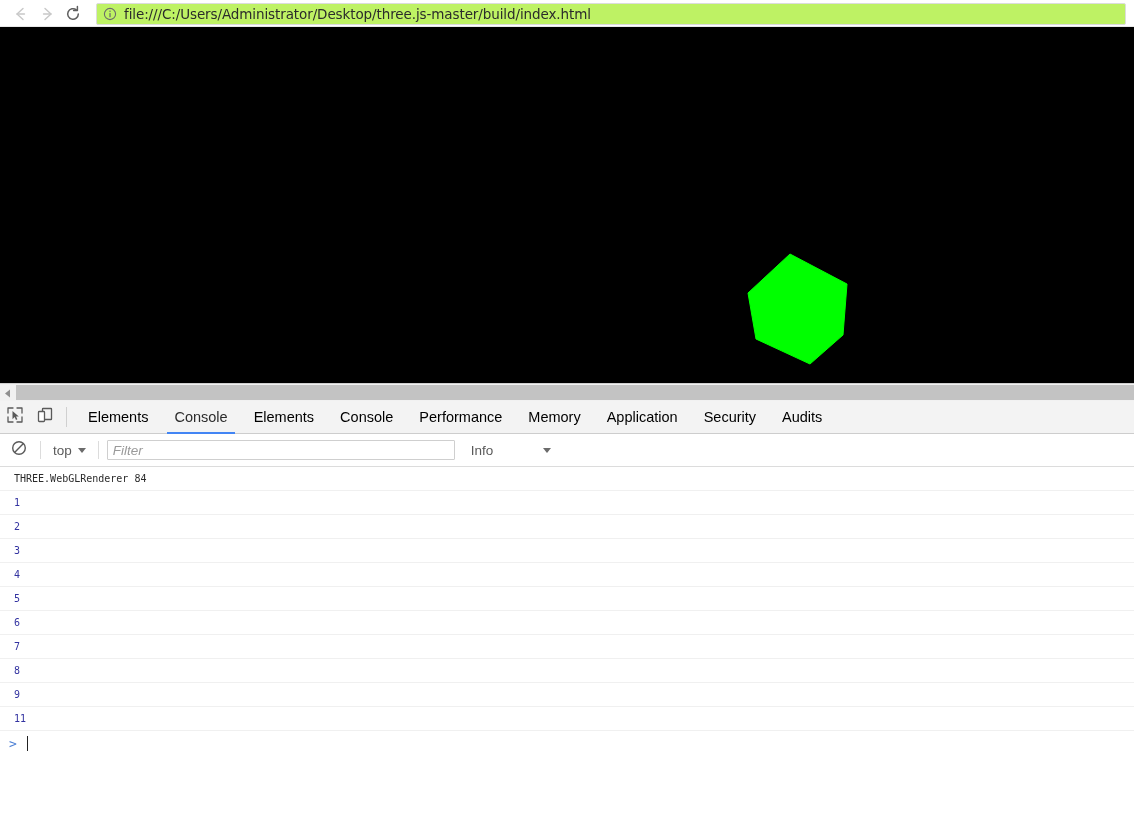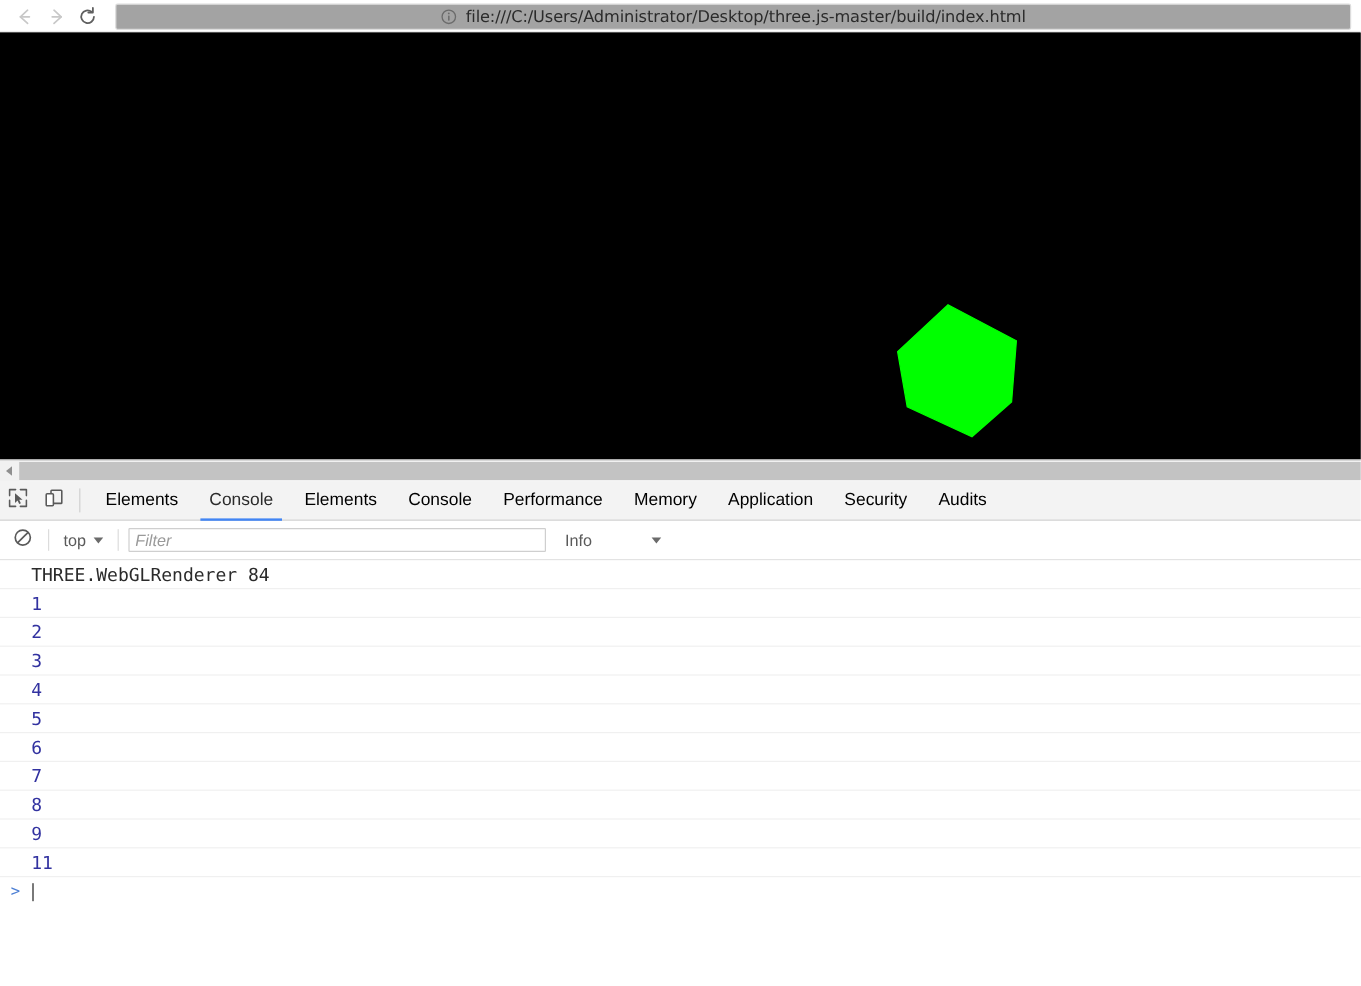--- a/index.html
+++ b/index.html
@@ -32,29 +32,28 @@
     align-items: center;
     justify-content: center;
     flex: 0 0 auto;
   }
   .nav-btn svg { display: block; }
   .omnibox {
     flex: 1 1 auto;
     height: 22px;
     margin-left: 10px;
     margin-right: 8px;
-    background: #a3a3a3;
+    background: #bef264;
     border: 1px solid #dcdcdc;
     border-radius: 2px;
     display: flex;
     align-items: center;
     padding: 0 6px;
     box-sizing: border-box;
     overflow: hidden;
-    justify-content: center;
   }
   .omnibox-info {
     flex: 0 0 auto;
     margin-right: 7px;
     display: flex;
     align-items: center;
   }
   .omnibox-url {
     font-family: "DejaVu Sans", "Liberation Sans", sans-serif;
     font-size: 13.5px;
@@ -222,24 +221,24 @@
   .console-body {
     flex: 1 1 auto;
     overflow: hidden;
     background: #ffffff;
   }
   .console-row {
     min-height: 24px;
     border-bottom: 1px solid #f0f0f0;
     display: flex;
     align-items: center;
-    padding-left: 26px;
+    padding-left: 14px;
     box-sizing: border-box;
     font-family: "DejaVu Sans Mono", "Liberation Mono", monospace;
-    font-size: 15px;
+    font-size: 10px;
     color: #2b2b2b;
   }
   .console-row.num { color: #3232a0; }
   .console-prompt {
     min-height: 24px;
     display: flex;
     align-items: center;
     padding-left: 9px;
     box-sizing: border-box;
   }

